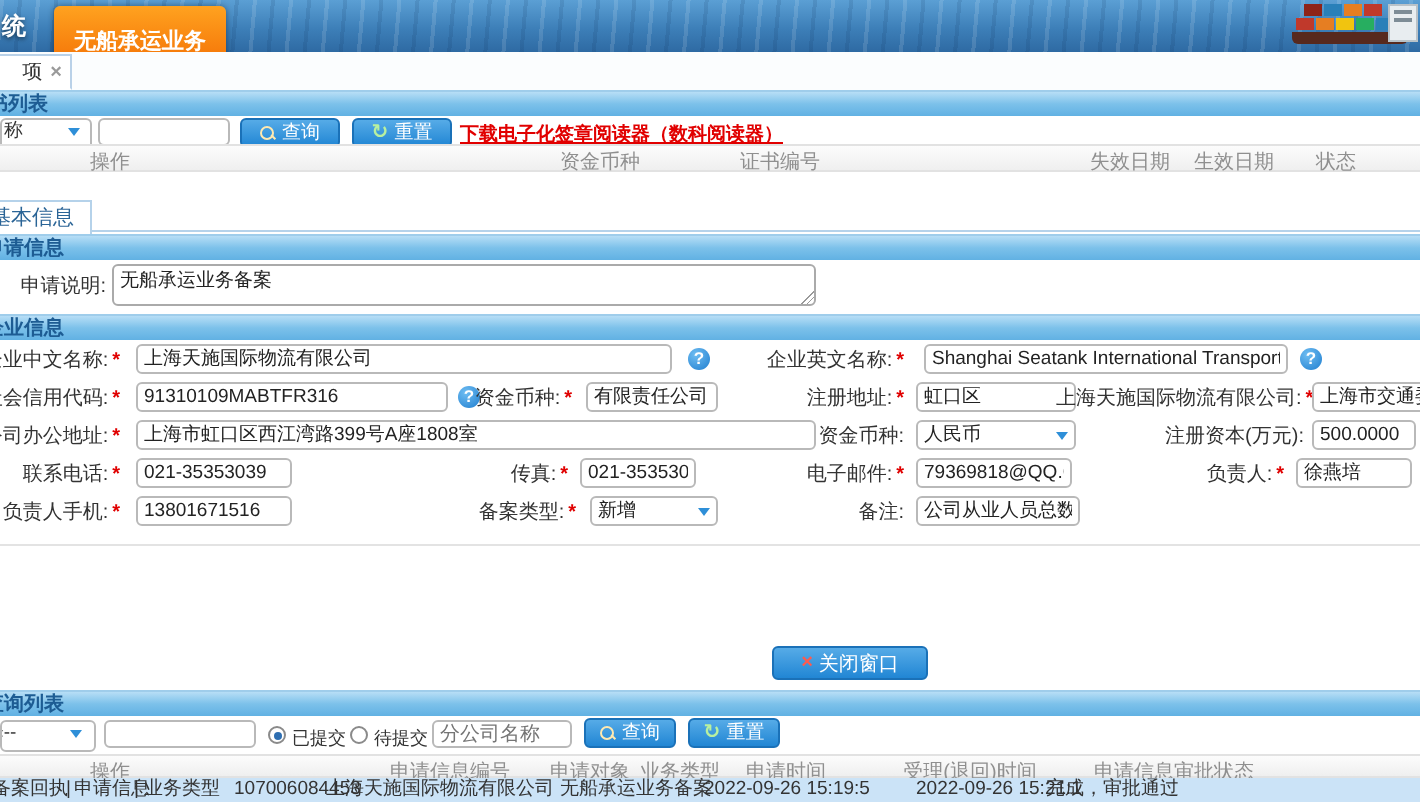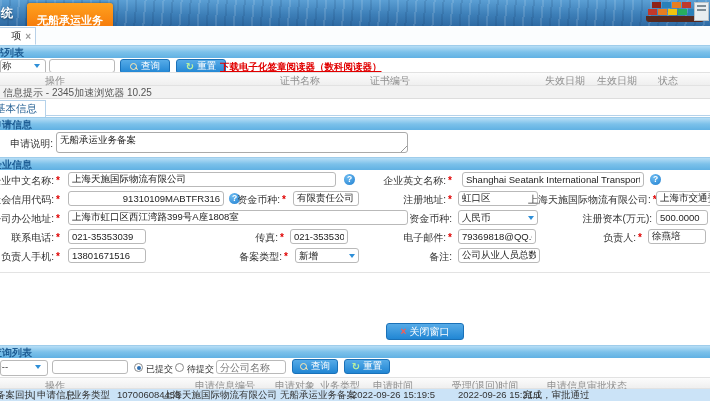--- a/index.html
+++ b/index.html
@@ -114,33 +114,32 @@
   <i class="chev" style="left:34px;top:64px;"></i>
   <input class="tinput" style="left: 49px; top: 59px; width: 66px;">
   <div class="bbtn" style="left:120px;top:59px;width:50px;">
     <i class="mag"></i>
     <span>查询</span>
   </div>
   <div class="bbtn" style="left:176px;top:59px;width:50px;">
     <span class="refresh">↻</span>
     <span>重置</span>
   </div>
-  <a class="redlink" style="left:220px;top:61px;">下载电子化签章阅读器（数科阅读器）</a>
+  <a class="redlink" style="left:230px;top:61px;">下载电子化签章阅读器（数科阅读器）</a>
 
   <div class="thdr" style="top:72px;height:14px;">
     <span style="left:55px;">操作</span>
-    <span style="left:300px;">证书名称</span>
+    <span style="left:300px;">资金币种</span>
     <span style="left:390px;">证书编号</span>
     <span style="left:490px;margin-top:44px;">企业名称</span>
     <span style="left:565px;">失效日期</span>
     <span style="left:617px;">生效日期</span>
     <span style="left:668px;">状态</span>
   </div>
 
-  <div class="infoline">信息提示 - 2345加速浏览器 10.25</div>
 
   <div class="biTabLine"></div>
   <div class="biTab">基本信息</div>
 
   <div class="secbar" style="top:117px;">
     <span style="left:-8px;">申请信息</span>
   </div>
   <div class="flabel" style="left:-40px;top:136px;width:93px;">申请说明:</div>
   <textarea class="fta" style="">无船承运业务备案</textarea>
 
@@ -149,21 +148,21 @@
   </div>
 
   <div class="flabel req" style="left:-40px;top:173px;width:100px;">企业中文名称:</div>
   <input class="finput" style="left: 68px; top: 172px; width: 268px;" value="上海天施国际物流有限公司">
   <div class="help" style="left:344px;top:174px;">?</div>
   <div class="flabel req" style="left:350px;top:173px;width:102px;">企业英文名称:</div>
   <input class="finput" style="left: 462px; top: 172px; width: 182px;" value="Shanghai Seatank International Transport Co.,Ltd.">
   <div class="help" style="left:650px;top:174px;">?</div>
 
   <div class="flabel req" style="left:-40px;top:192px;width:100px;">统一社会信用代码:</div>
-  <input class="finput" style="left: 68px; top: 191px; width: 156px; text-align: right;" value="91310109MABTFR316">
+  <input class="finput" style="left: 68px; top: 191px; width: 156px;" value="91310109MABTFR316">
   <div class="help" style="left:229px;top:193px;">?</div>
   <div class="flabel req" style="left:200px;top:192px;width:86px;">资金币种:</div>
   <input class="finput" style="left: 293px; top: 191px; width: 66px;" value="有限责任公司（自然人">
   <div class="flabel req" style="left:378px;top:192px;width:74px;">注册地址:</div>
   <input class="finput" style="left: 458px; top: 191px; width: 80px;" value="虹口区">
   <div class="flabel req" style="left:528px;top:192px;width:122px;">上海天施国际物流有限公司:</div>
   <input class="finput" style="left: 656px; top: 191px; width: 60px;" value="上海市交通委员会">
 
   <div class="flabel req" style="left:-40px;top:211px;width:100px;">公司办公地址:</div>
   <input class="finput" style="left: 68px; top: 210px; width: 340px;" value="上海市虹口区西江湾路399号A座1808室">

